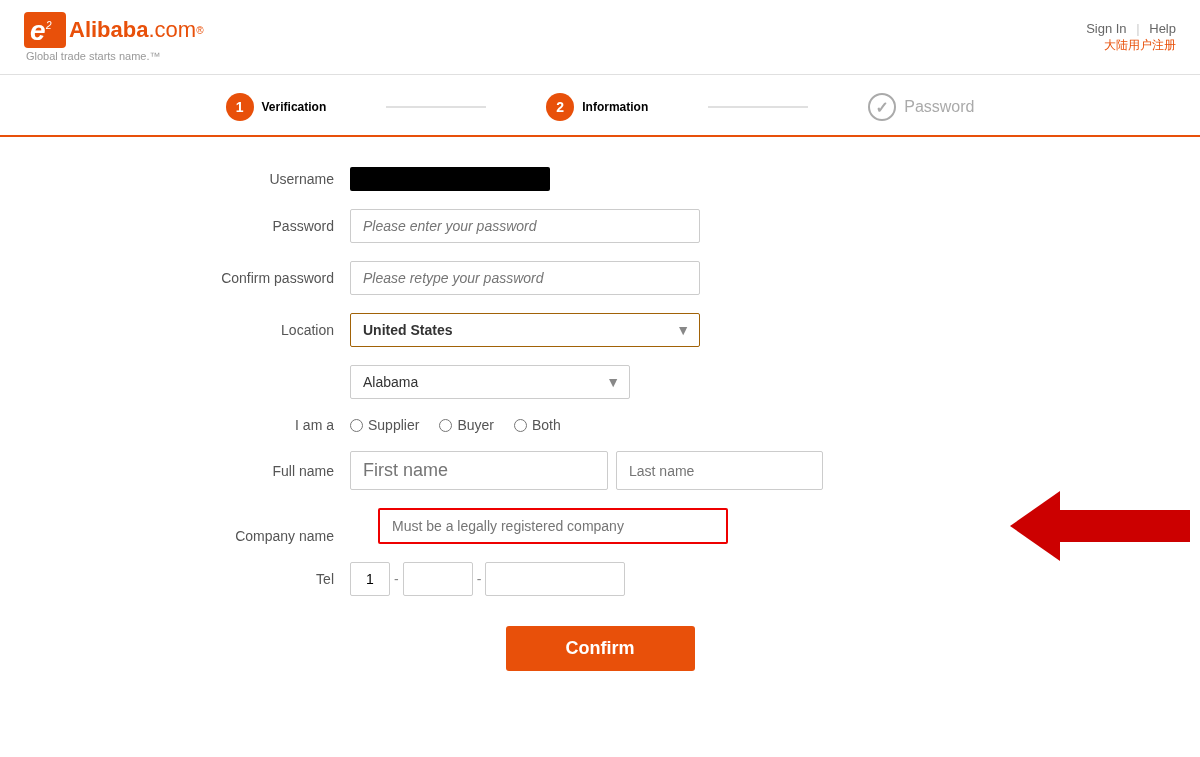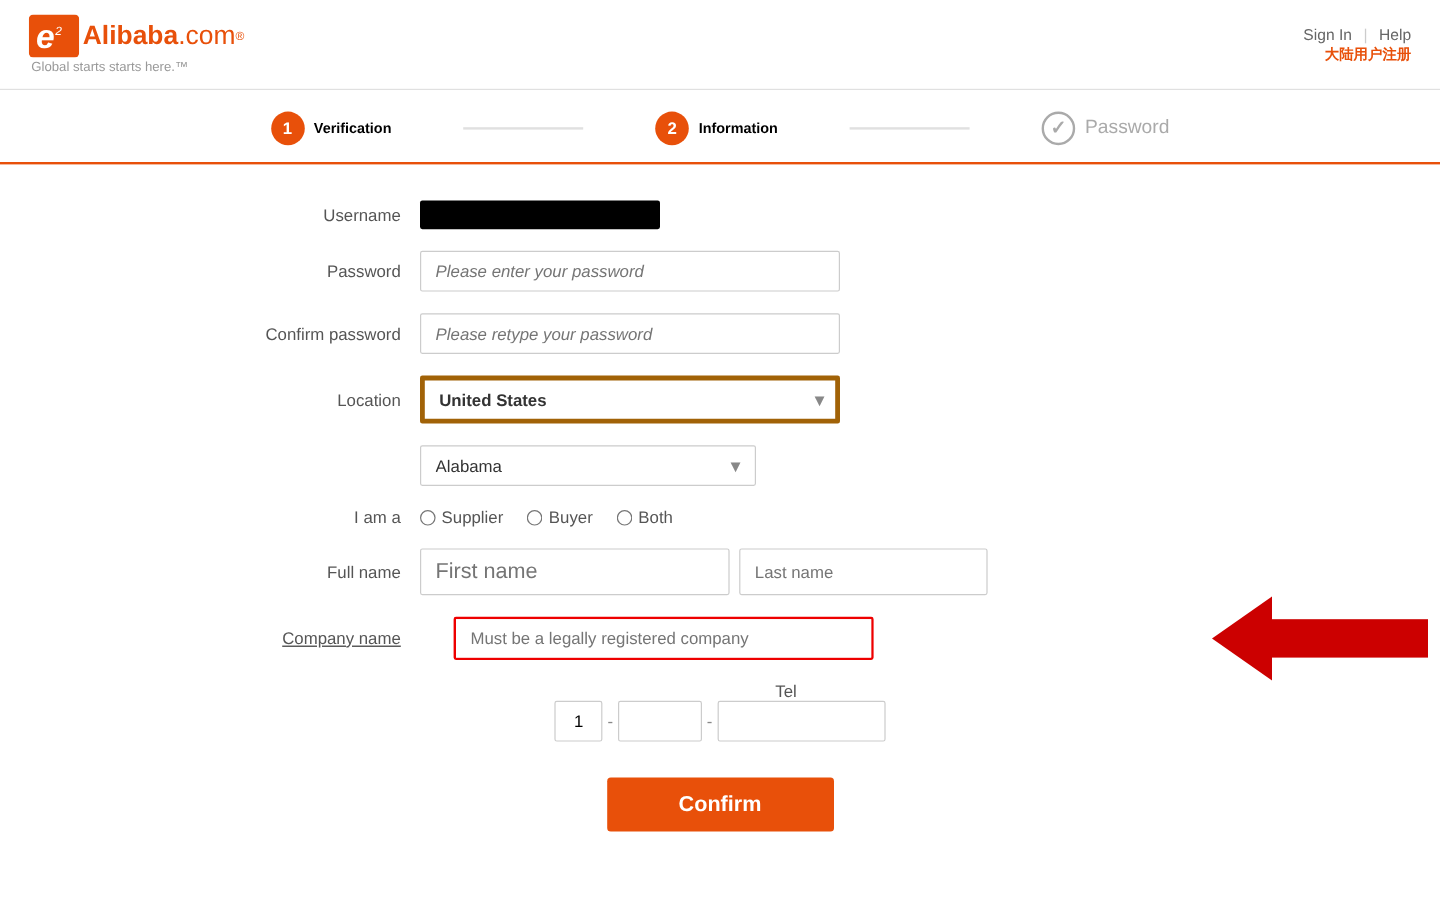--- a/index.html
+++ b/index.html
@@ -39,21 +39,20 @@
     }
     .header-links .divider {
       margin: 0 6px;
       color: #ccc;
     }
     .header-links .chinese {
       display: block;
       color: #e8500a;
       font-size: 12px;
       margin-top: 1px;
-      font-weight: bold;
     }
     .step {
       display: flex;
       align-items: center;
       gap: 8px;
       padding: 0 60px;
     }
     .step-circle {
       width: 28px;
       height: 28px;
@@ -122,21 +121,21 @@
       border-radius: 2px;
     }
     .select-wrapper {
       position: relative;
       max-width: 350px;
       flex: 1;
     }
     .form-select {
       width: 100%;
       padding: 8px 30px 8px 12px;
-      border: 4px solid #a16207;
+      border: 1px solid #a16207;
       border-radius: 2px;
       font-size: 14px;
       color: #333;
       font-weight: bold;
       appearance: none;
       background: white;
       cursor: pointer;
       outline: none;
     }
     .select-arrow {
@@ -192,24 +191,23 @@
       border: 1px solid #ccc;
       border-radius: 2px;
       font-size: 14px;
       color: #999;
       outline: none;
     }
 
     
     .company-row {
       display: flex;
-      align-items: center;
+      align-items: flex-end;
       margin-bottom: 18px;
       position: relative;
-      text-decoration: underline;
     }
     .company-input-wrapper {
       flex: 1;
       max-width: 350px;
       border: 2px solid #e00;
       border-radius: 2px;
       position: relative;
       margin-left: 28px;
     }
     .company-input {
@@ -243,21 +241,20 @@
       border-top: 38px solid transparent;
       border-bottom: 38px solid transparent;
       border-right: 50px solid #e00;
     }
 
     
     .tel-row {
       display: flex;
       align-items: center;
       margin-bottom: 18px;
-      flex-direction: column;
     }
     .tel-inputs {
       display: flex;
       align-items: center;
       gap: 4px;
     }
     .tel-input-cc {
       width: 40px;
       padding: 8px 6px;
       border: 1px solid #ccc;
@@ -325,21 +322,21 @@
 
       <svg width="42" height="36" viewBox="0 0 42 36">
         <rect width="42" height="36" rx="4" fill="#e8500a"></rect>
         <text x="6" y="28" font-size="28" font-style="italic" font-weight="bold" fill="white" font-family="Arial">e</text>
         <text x="22" y="17" font-size="10" fill="white" font-family="Arial" font-style="italic">2</text>
       </svg>
       <span style="font-size:22px; font-weight:bold; color:#e8500a; margin-left:3px;">Alibaba</span>
       <span style="font-size:22px; color:#e8500a;">.com</span>
       <sup style="font-size:10px; color:#e8500a;">®</sup>
     </div>
-    <div class="logo-tagline">Global starts starts here.™</div>
+    <div class="logo-tagline">Global trade starts name.™</div>
   </div>
   <div class="header-links">
     <span><a>Sign In</a>
     <span class="divider">|</span>
     <a>Help</a></span>
     <span class="chinese">大陆用户注册</span>
   </div>
 </div>
 
 <div class="steps-outer">

